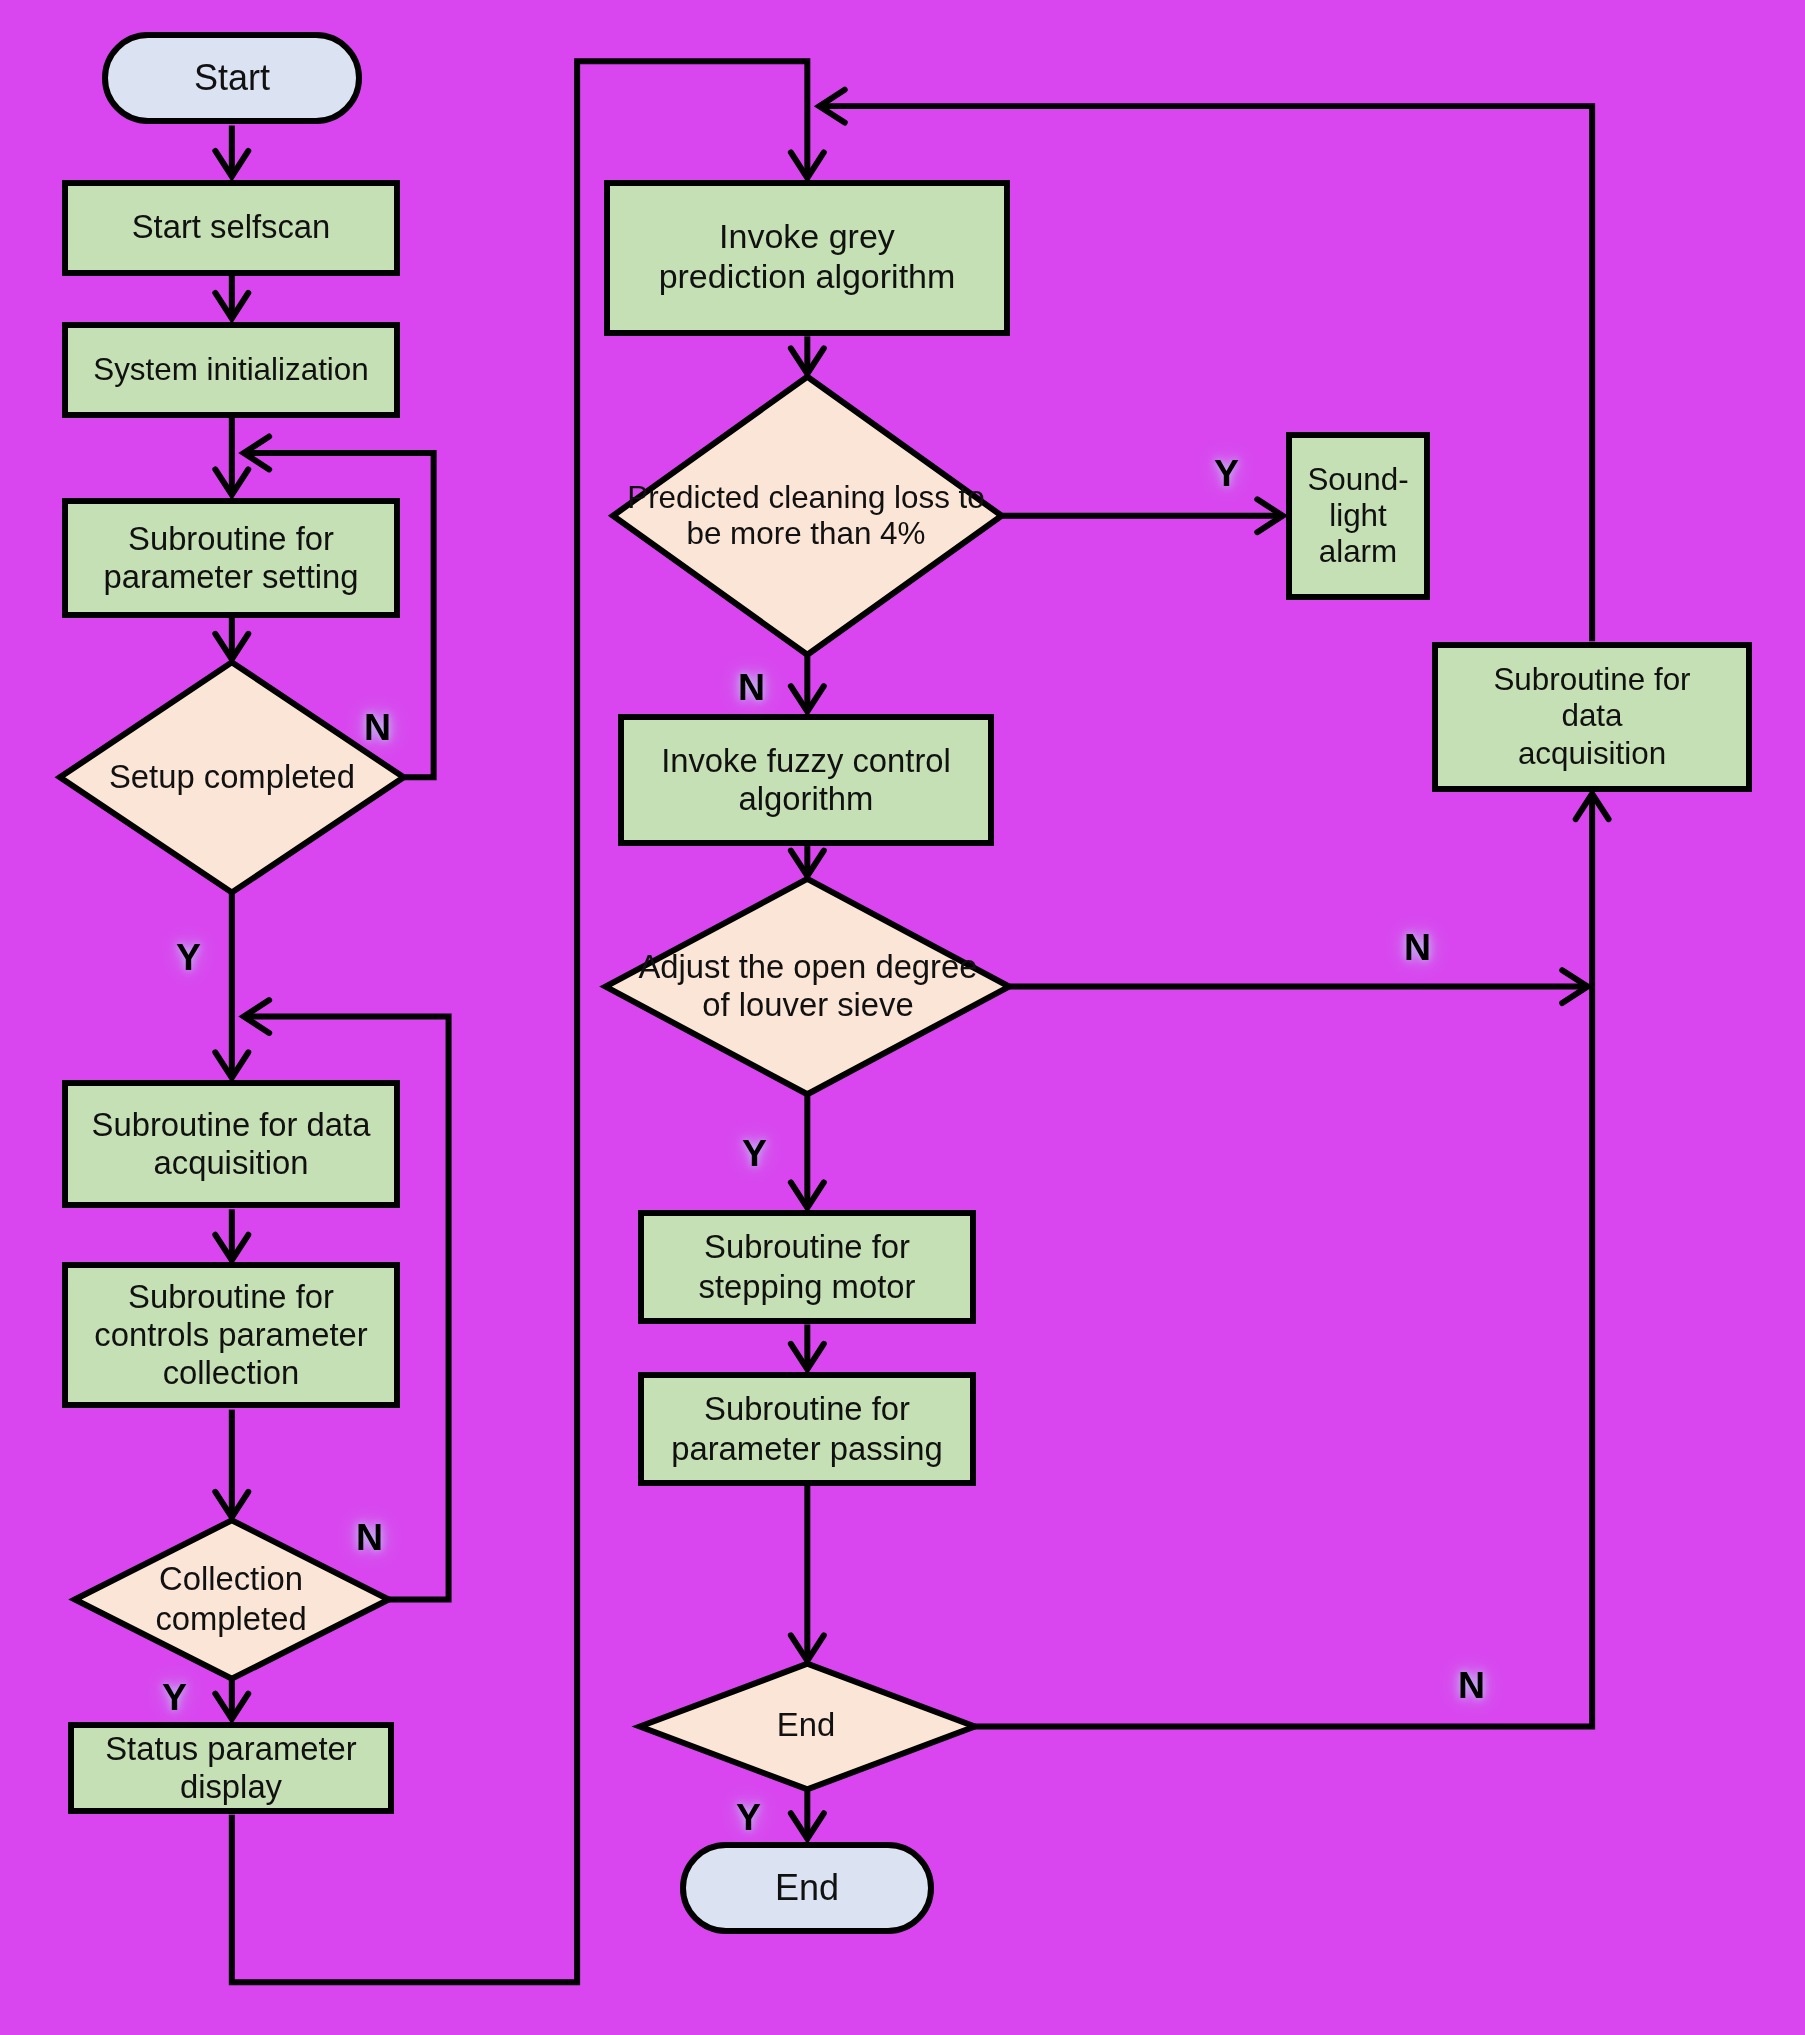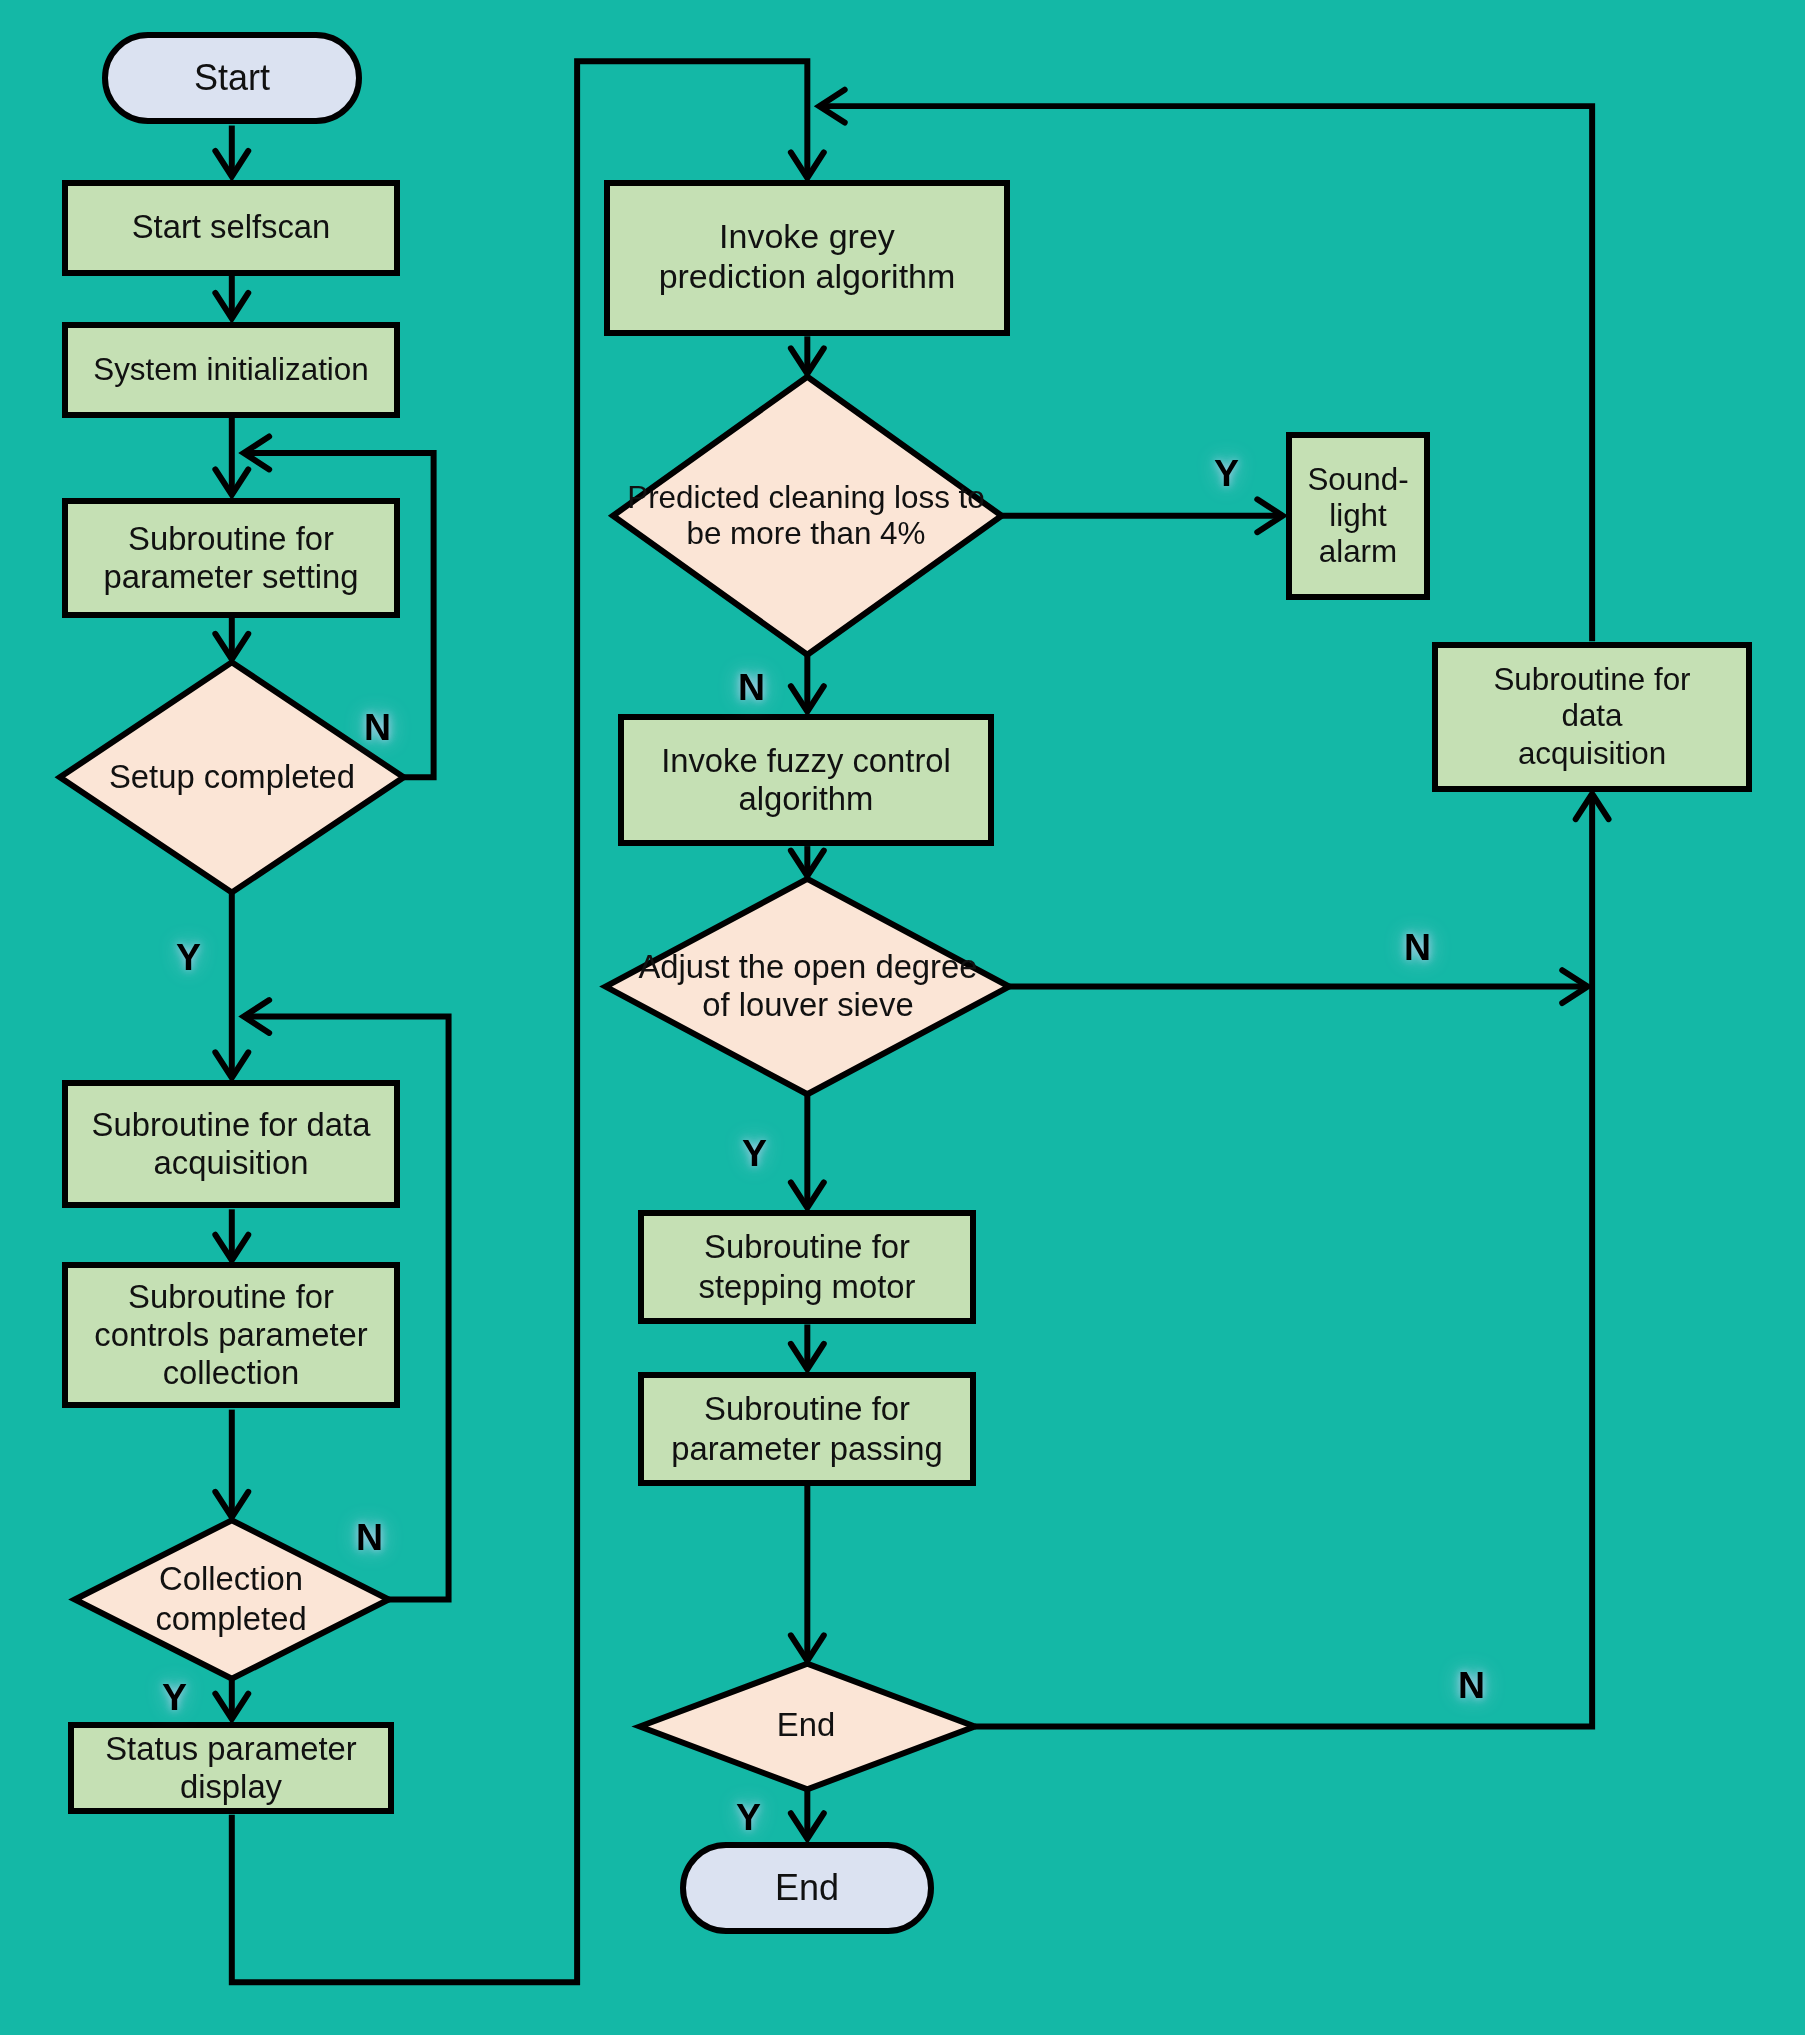--- a/index.html
+++ b/index.html
@@ -1,16 +1,16 @@
 <!DOCTYPE html>
 <html style="--process-fill: #c5e0b4; --decision-fill: #fbe5d6; --terminator-fill: #dbe2f1; --line: #000000; --text: #111111;font-size:12px"><head>
 <meta charset="utf-8">
 <style>
   html,body{margin:0;padding:0;background:#fff;}
-  .viewport{width:1805px;height:2035px;overflow:hidden;position:relative;background:#14b8a6;
+  .viewport{width:1805px;height:2035px;overflow:hidden;position:relative;background:#d946ef;
             font-family:"Liberation Sans", sans-serif;}
   .stage{width:903px;height:1018px;position:relative;transform:scale(2);transform-origin:0 0;}
   .layer{position:absolute;left:0;top:0;}
   .wire{fill:none;stroke:var(--line,#000);stroke-width:4;}
   .head{fill:none;stroke:var(--line,#000);stroke-width:4;stroke-linecap:round;stroke-linejoin:miter;}
   .decision{fill:var(--decision-fill,#fbe5d6);stroke:var(--line,#000);stroke-width:4;}
   .node{position:absolute;box-sizing:border-box;border:3px solid var(--line,#000);
         display:flex;flex-direction:column;align-items:center;justify-content:center;
         text-align:center;color:var(--text,#111);font-size:16.4px;line-height:1.16;}
   .process{background:var(--process-fill,#c5e0b4);}

